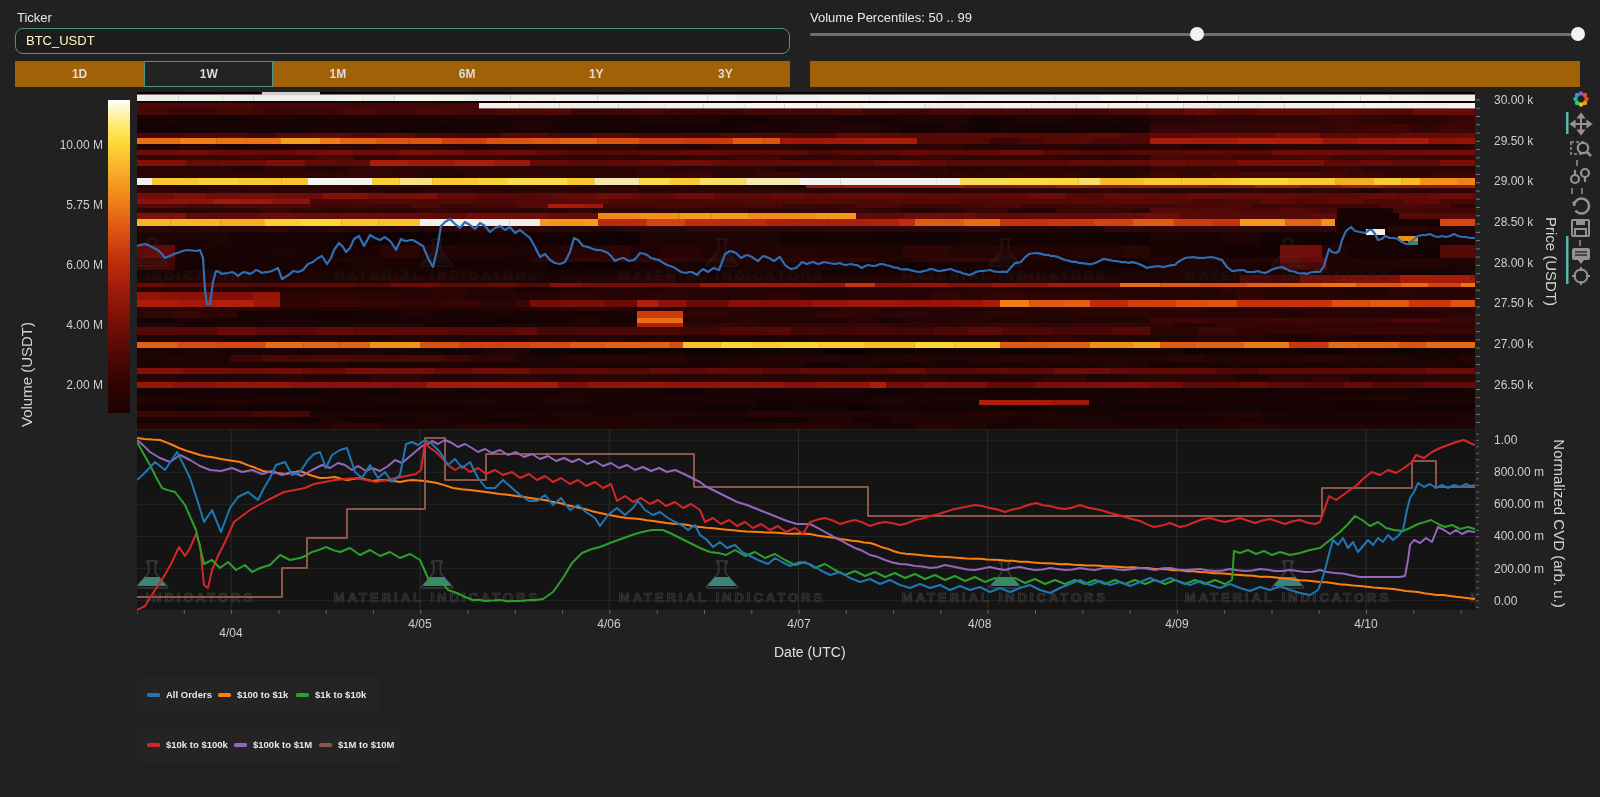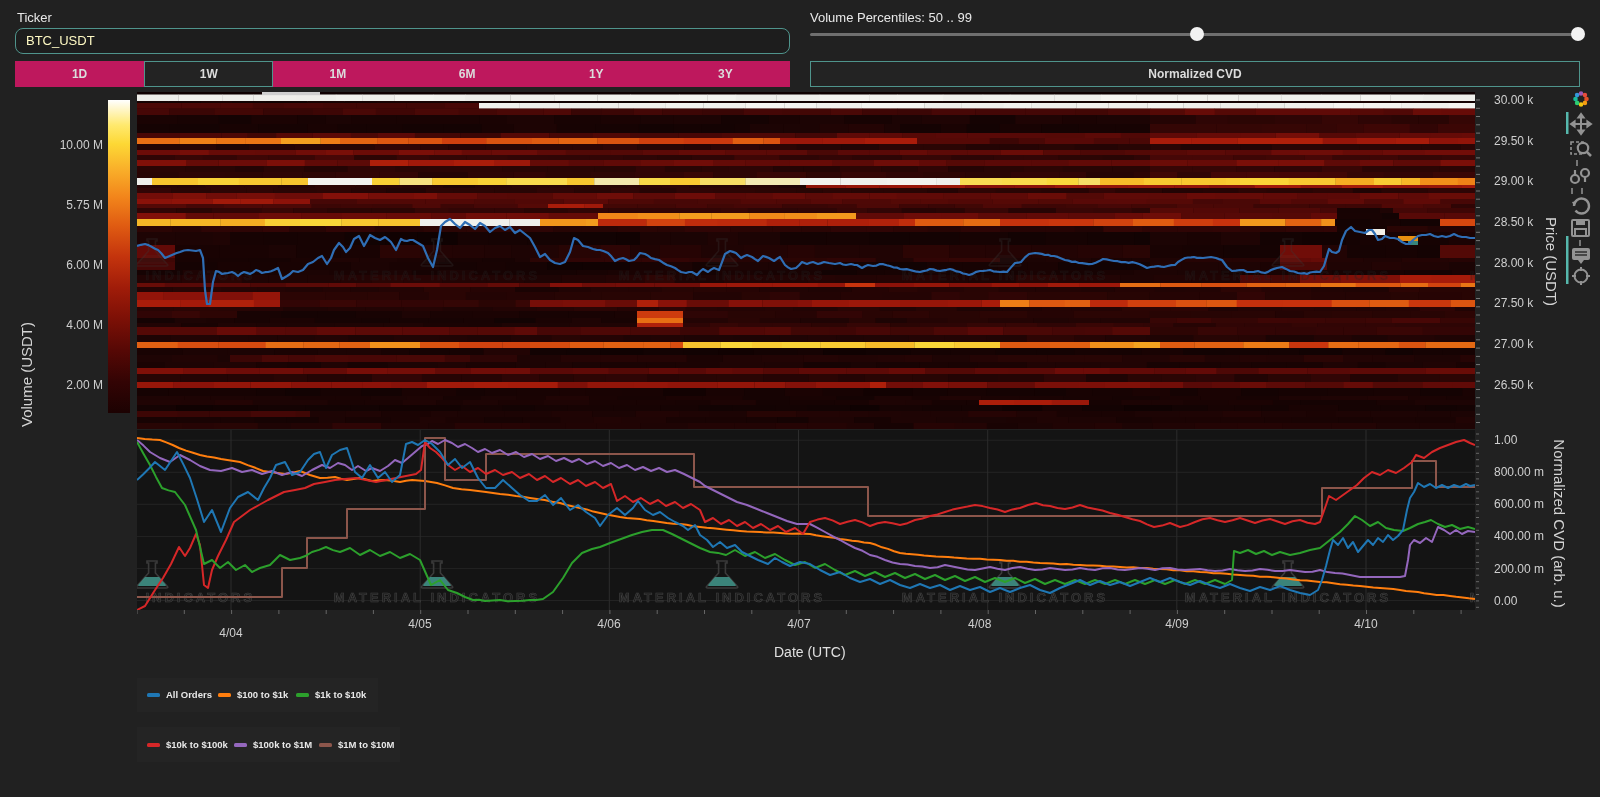--- a/index.html
+++ b/index.html
@@ -1,19 +1,19 @@
 <!DOCTYPE html>
 <html><head><meta charset="utf-8"><title>FireCharts</title>
 <style>
 * { margin:0; padding:0; box-sizing:border-box; }
 body { background:#212121; font-family:"Liberation Sans", sans-serif; }
 #app { position:relative; width:1600px; height:797px; background:#212121; overflow:hidden; }
 .lbl { position:absolute; color:#e8e8e8; font-size:13px; font-weight:normal; }
 .alab { position:absolute; color:#cfcfcf; font-size:12px; white-space:nowrap; }
-.btnbar { position:absolute; display:flex; background:#be185d; }
+.btnbar { position:absolute; display:flex; background:#a16207; }
 .btn { flex:1; display:flex; align-items:center; justify-content:center; color:#dcdcdc; font-size:12px; font-weight:bold; border:1px solid transparent; }
 .btn.sel { border:1px solid #4f948c; background:#232323; }
 .lbox { position:absolute; background:#242424; }
 .ldash { position:absolute; width:13px; height:3.5px; border-radius:1.5px; }
 .ltxt { position:absolute; color:#e8e8e8; font-size:9.5px; font-weight:bold; white-space:nowrap; }
 .vert { position:absolute; color:#d4d4d4; font-size:15px; transform:rotate(-90deg); transform-origin:center; white-space:nowrap; }
 .vertr { position:absolute; color:#d4d4d4; font-size:15px; transform:rotate(90deg); transform-origin:center; white-space:nowrap; }
 </style></head>
 <body>
 <div id="app">
@@ -29,21 +29,20 @@
       <div class="btn">1Y</div>
       <div class="btn">3Y</div>
 </div>
 
 <div class="lbl" style="left:810px;top:10px">Volume Percentiles: 50 .. 99</div>
 <div style="position:absolute;left:810px;top:33px;width:768px;height:3px;background:#6f6f6f;border-radius:2px"></div>
 <div style="position:absolute;left:1190px;top:27px;width:14px;height:14px;border-radius:7px;background:#f2f2f2"></div>
 <div style="position:absolute;left:1571px;top:27px;width:14px;height:14px;border-radius:7px;background:#f2f2f2"></div>
 
 <div class="btnbar" style="left:810px;top:61px;width:770px;height:26px">
-<div class="btn sel">Normalized CVD</div>
 </div>
 
 <div style="position:absolute;left:108px;top:100px;width:22px;height:313px;background:linear-gradient(to bottom,#ffffff 0%,#fff6c8 3%,#ffe96e 8%,#fdd835 14%,#f9b02a 22%,#f2851b 31%,#e05c12 40%,#c4340d 50%,#a01c09 60%,#7c1006 70%,#560805 80%,#330404 90%,#1c0202 100%)"></div>
 
 <svg width="1338" height="337" viewBox="0 0 1338 337" style="position:absolute;left:137px;top:92px">
 <rect width="1338" height="337" fill="#0f0101"></rect>
 <rect x="0.0" y="2.5" width="41.6" height="6.8" fill="#eeeeea"></rect>
 <rect x="41.3" y="2.5" width="44.1" height="6.8" fill="#f1f1ed"></rect>
 <rect x="85.1" y="2.5" width="31.7" height="6.8" fill="#efefeb"></rect>
 <rect x="116.5" y="2.5" width="42.5" height="6.8" fill="#efefeb"></rect>

